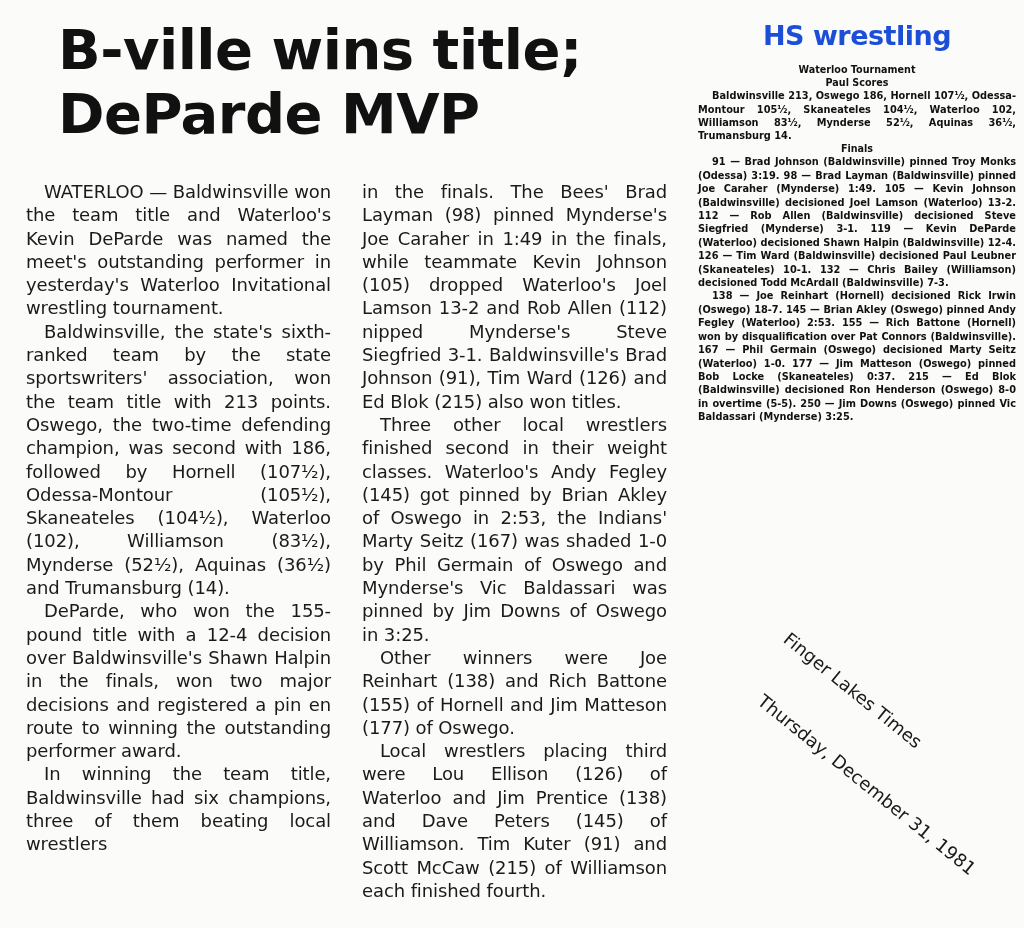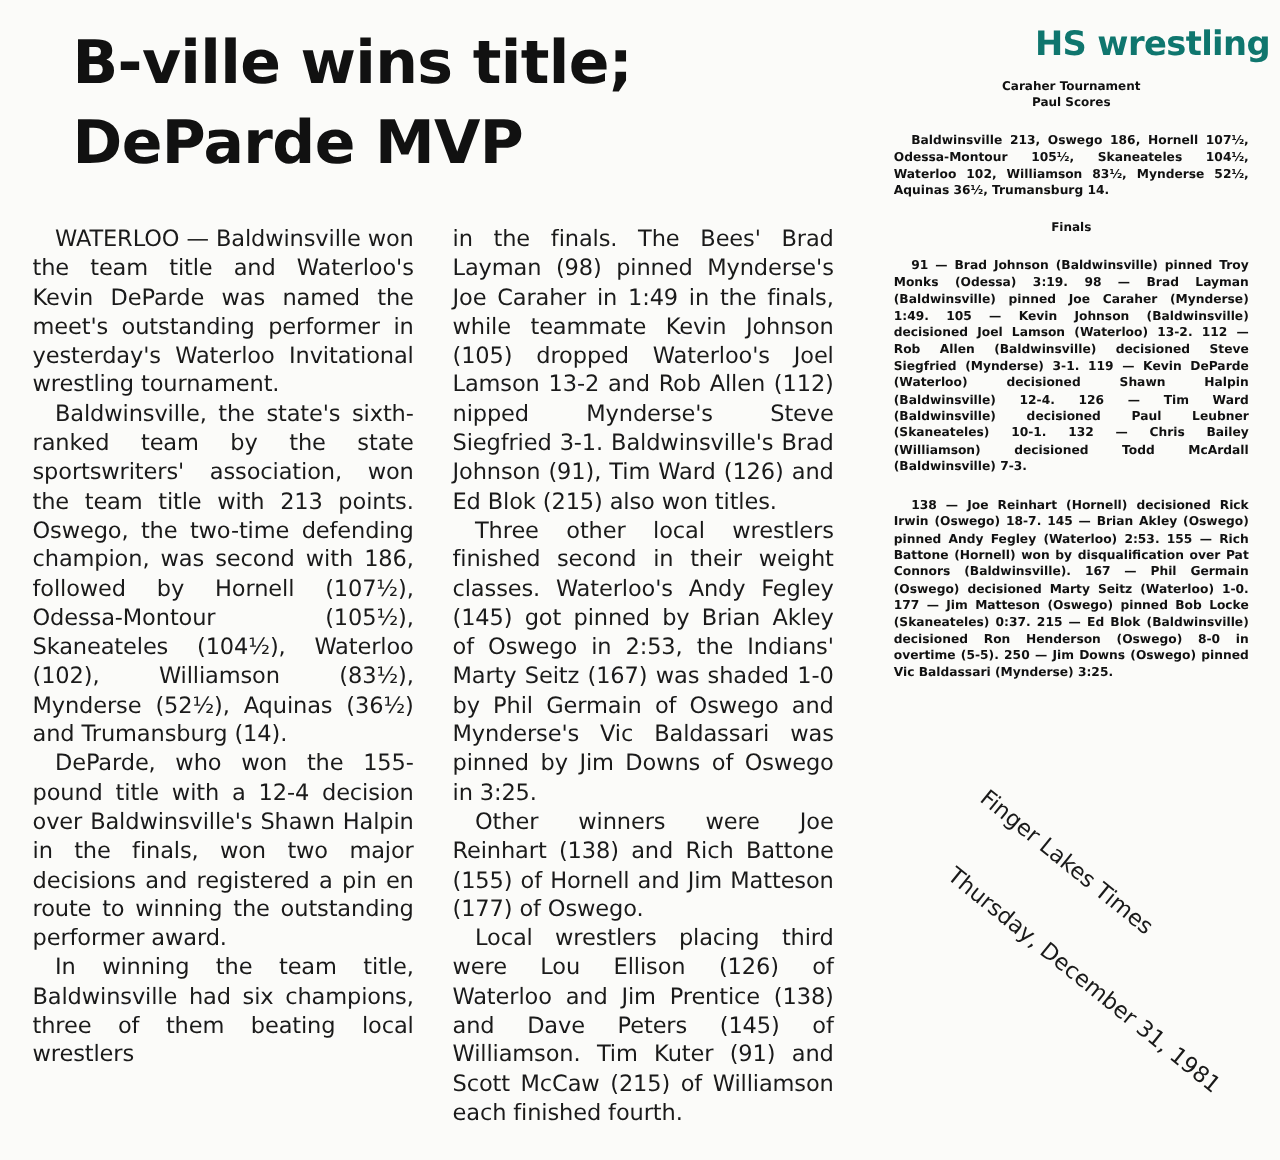--- a/index.html
+++ b/index.html
@@ -4,45 +4,45 @@
 <style>
   html, body { margin:0; padding:0; }
   body {
     width:1024px; height:928px; overflow:hidden; position:relative;
     background:#fbfbf9; color:#151515;
     font-family:"DejaVu Sans", sans-serif;
   }
   .headline {
     position:absolute; left:58px; top:18px; width:620px;
     font-family:"DejaVu Sans", sans-serif; font-weight:bold;
-    font-size:48px; line-height:64px; letter-spacing:-0.5px; color:#111;
+    font-size:56px; line-height:64px; letter-spacing:-0.5px; color:#111;
   }
   .col {
     position:absolute; top:180px; width:305px;
     font-family:"DejaVu Sans", sans-serif;
     font-size:18px; line-height:23.3px; text-align:justify; color:#1a1a1a;
     letter-spacing:-0.1px;
   }
   .col p { margin:0; text-indent:18px; }
   .col1 { left:26px; }
   .col2 { left:362px; }
   .sidebar {
     position:absolute; left:698px; top:18px; width:318px;
   }
   .sb-title {
-    text-align:right; font-family:"DejaVu Sans", sans-serif; font-weight:bold;
-    font-size:27px; line-height:36px; margin:0 0 10px 0; color:#0f766e;
+    text-align:center; font-family:"DejaVu Sans", sans-serif; font-weight:bold;
+    font-size:27px; line-height:36px; margin:0 0 10px 0; color:#1d4ed8;
     letter-spacing:-0.5px;
   }
   .sb-sub {
     text-align:center; font-weight:bold; font-size:9.6px; line-height:12.6px; color:#111;
   }
   .sb-text {
     font-weight:bold; font-size:9.8px; line-height:13.4px; text-align:justify; color:#111;
-    margin:17px; text-indent:14px;
+    margin:0; text-indent:14px;
   }
   .stamp {
     position:absolute; left:760px; top:640px; width:260px; height:280px;
   }
   .stamp-line {
     position:absolute; white-space:nowrap; font-family:"DejaVu Sans", sans-serif;
     font-size:18px; color:#1a1a1a; transform-origin:0 0; transform:rotate(39deg);
   }
   .stamp-1 { left:33px; top:-12px; }
   .stamp-2 { left:7px; top:50px; }
@@ -64,21 +64,21 @@
 
 <div class="col col2">
   <p style="text-indent:0">in the finals. The Bees' Brad Layman (98) pinned Mynderse's Joe Caraher in 1:49 in the finals, while teammate Kevin Johnson (105) dropped Waterloo's Joel Lamson 13-2 and Rob Allen (112) nipped Mynderse's Steve Siegfried 3-1. Baldwinsville's Brad Johnson (91), Tim Ward (126) and Ed Blok (215) also won titles.</p>
   <p>Three other local wrestlers finished second in their weight classes. Waterloo's Andy Fegley (145) got pinned by Brian Akley of Oswego in 2:53, the Indians' Marty Seitz (167) was shaded 1-0 by Phil Germain of Oswego and Mynderse's Vic Baldassari was pinned by Jim Downs of Oswego in 3:25.</p>
   <p>Other winners were Joe Reinhart (138) and Rich Battone (155) of Hornell and Jim Matteson (177) of Oswego.</p>
   <p>Local wrestlers placing third were Lou Ellison (126) of Waterloo and Jim Prentice (138) and Dave Peters (145) of Williamson. Tim Kuter (91) and Scott McCaw (215) of Williamson each finished fourth.</p>
 </div>
 
 <div class="sidebar">
   <div class="sb-title">HS wrestling</div>
-  <div class="sb-sub">Caraher Tournament</div>
+  <div class="sb-sub">Waterloo Tournament</div>
   <div class="sb-sub">Paul Scores</div>
   <p class="sb-text">Baldwinsville 213, Oswego 186, Hornell 107½, Odessa-Montour 105½, Skaneateles 104½, Waterloo 102, Williamson 83½, Mynderse 52½, Aquinas 36½, Trumansburg 14.</p>
   <div class="sb-sub">Finals</div>
   <p class="sb-text">91 — Brad Johnson (Baldwinsville) pinned Troy Monks (Odessa) 3:19. 98 — Brad Layman (Baldwinsville) pinned Joe Caraher (Mynderse) 1:49. 105 — Kevin Johnson (Baldwinsville) decisioned Joel Lamson (Waterloo) 13-2. 112 — Rob Allen (Baldwinsville) decisioned Steve Siegfried (Mynderse) 3-1. 119 — Kevin DeParde (Waterloo) decisioned Shawn Halpin (Baldwinsville) 12-4. 126 — Tim Ward (Baldwinsville) decisioned Paul Leubner (Skaneateles) 10-1. 132 — Chris Bailey (Williamson) decisioned Todd McArdall (Baldwinsville) 7-3.</p>
   <p class="sb-text">138 — Joe Reinhart (Hornell) decisioned Rick Irwin (Oswego) 18-7. 145 — Brian Akley (Oswego) pinned Andy Fegley (Waterloo) 2:53. 155 — Rich Battone (Hornell) won by disqualification over Pat Connors (Baldwinsville). 167 — Phil Germain (Oswego) decisioned Marty Seitz (Waterloo) 1-0. 177 — Jim Matteson (Oswego) pinned Bob Locke (Skaneateles) 0:37. 215 — Ed Blok (Baldwinsville) decisioned Ron Henderson (Oswego) 8-0 in overtime (5-5). 250 — Jim Downs (Oswego) pinned Vic Baldassari (Mynderse) 3:25.</p>
 </div>
 
 <div class="stamp">
   <div class="stamp-line stamp-1">Finger Lakes Times</div>
   <div class="stamp-line stamp-2">Thursday, December 31, 1981</div>

